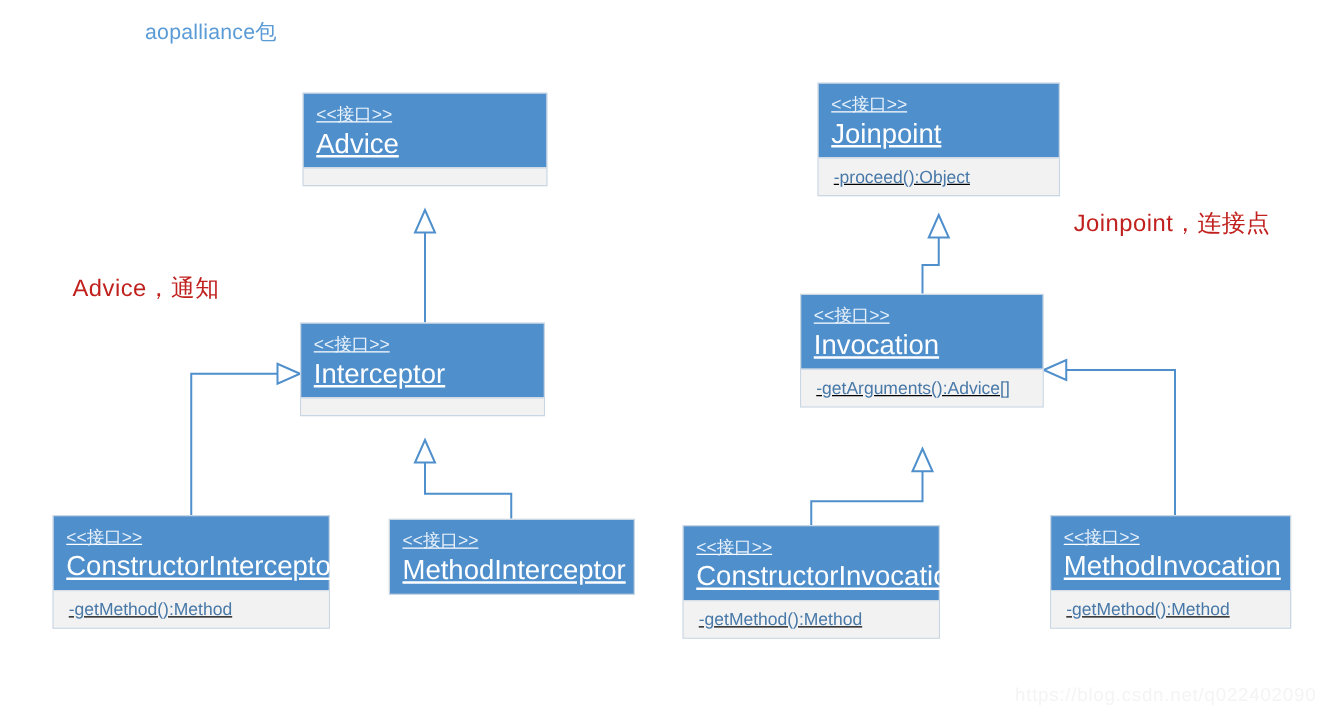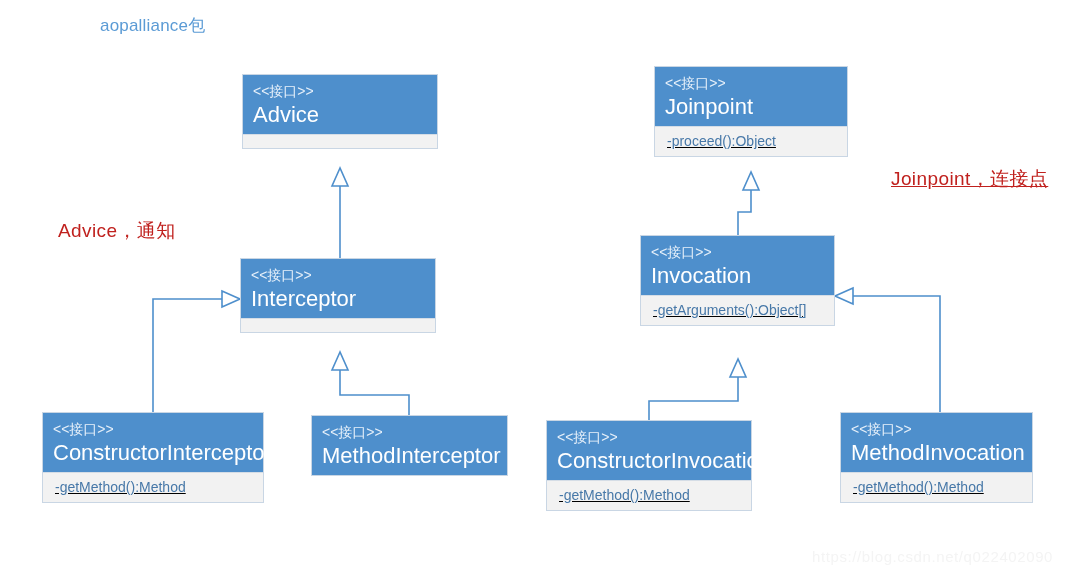--- a/index.html
+++ b/index.html
@@ -23,21 +23,21 @@
   }
   #edges {
     position: absolute;
     left: 0; top: 0;
     width: 1070px;
     height: 577px;
     pointer-events: none;
   }
   .page-title {
     position: absolute;
-    left: 100px;
+    left: 116px;
     top: 14px;
     font-size: 17px;
     color: #5b9bd5;
     letter-spacing: 0.2px;
     white-space: nowrap;
   }
   .annotation {
     position: absolute;
     font-size: 19px;
     color: #c0211e;
@@ -49,20 +49,21 @@
     box-sizing: border-box;
     border: 1px solid #c9d6e4;
     background: #f2f2f2;
     box-shadow: 0 0 0 0 rgba(0,0,0,0);
   }
   .uml-header {
     background: #4e8fcc;
     color: #ffffff;
     padding: 7px 10px 8px 10px;
     box-sizing: border-box;
+    text-decoration: underline;
   }
   .uml-stereotype {
     font-size: 14px;
     line-height: 19px;
     color: #e8f1fa;
     white-space: nowrap;
   }
   .uml-name {
     font-size: 22px;
     line-height: 23px;
@@ -165,21 +166,21 @@
     </div>
     <div class="uml-body empty"></div>
   </div>
 
   <div class="uml-class" style="left:640px; top:235px; width:195px;">
     <div class="uml-header">
       <div class="uml-stereotype">&lt;&lt;接口&gt;&gt;</div>
       <div class="uml-name">Invocation</div>
     </div>
     <div class="uml-body">
-      <div class="uml-member">-getArguments():Object[]</div>
+      <div class="uml-member">-getArguments():Advice[]</div>
     </div>
   </div>
 
   <div class="uml-class" style="left:42px; top:412px; width:222px;">
     <div class="uml-header">
       <div class="uml-stereotype">&lt;&lt;接口&gt;&gt;</div>
       <div class="uml-name">ConstructorInterceptor</div>
     </div>
     <div class="uml-body">
       <div class="uml-member">-getMethod():Method</div>
@@ -207,17 +208,17 @@
     <div class="uml-header">
       <div class="uml-stereotype">&lt;&lt;接口&gt;&gt;</div>
       <div class="uml-name">MethodInvocation</div>
     </div>
     <div class="uml-body">
       <div class="uml-member">-getMethod():Method</div>
     </div>
   </div>
 
   <div class="annotation" style="left:58px; top:170px;margin-top:48px;">Advice，通知</div>
-  <div class="annotation" style="left:891px; top:166px;text-decoration:underline;">Joinpoint，连接点</div>
+  <div class="annotation" style="left:859px; top:166px;">Joinpoint，连接点</div>
 
   <div class="watermark">https://blog.csdn.net/q022402090</div>
 
 </div>
 
 </body></html>

